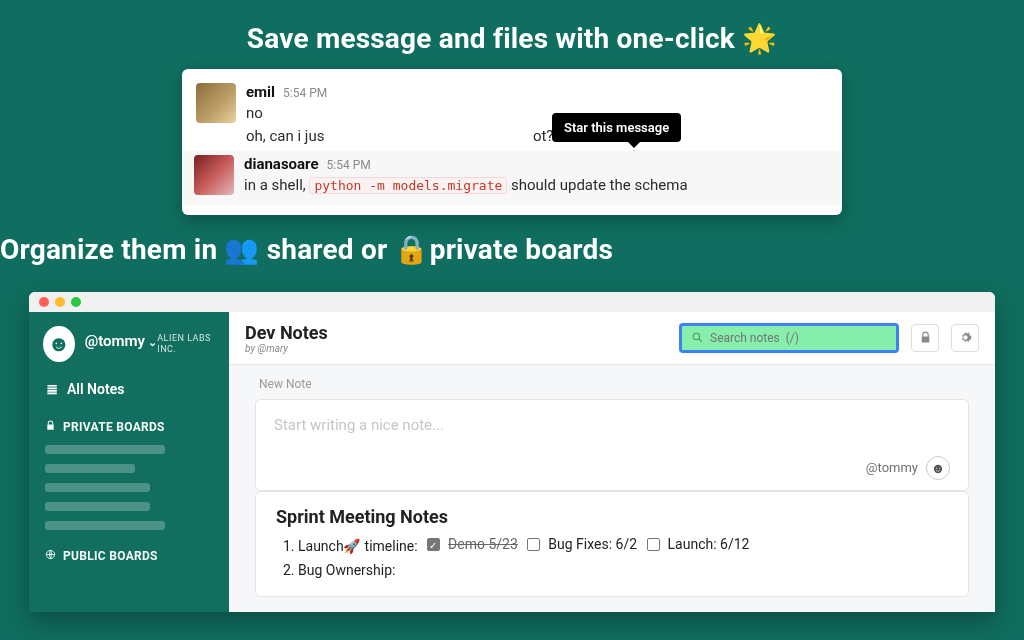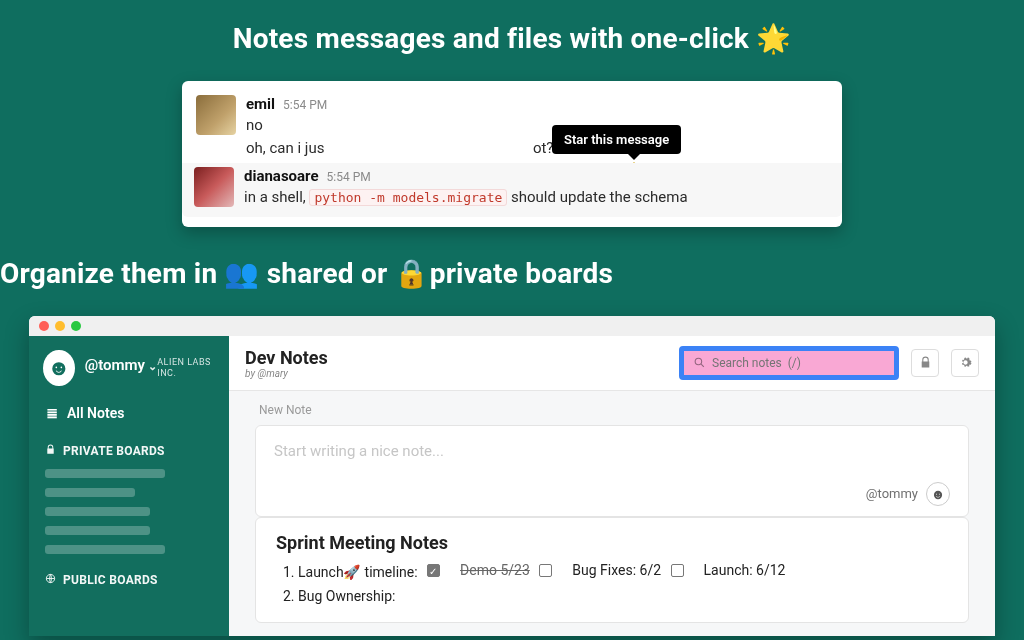--- a/index.html
+++ b/index.html
@@ -1,20 +1,20 @@
 <!DOCTYPE html>
 <html><head>
 <meta charset="utf-8">
 <style>
 *{margin:0;padding:0;box-sizing:border-box;font-family:-apple-system,BlinkMacSystemFont,"Segoe UI",Roboto,Helvetica,Arial,sans-serif}
 body{background:#0f6e5f;width:1024px;height:640px;overflow:hidden;position:relative}
 .hero1{color:#fff;font-size:28px;font-weight:700;text-align:center;padding-top:22px;padding-bottom:14px;letter-spacing:.2px}
 .hero2{color:#fff;font-size:28px;font-weight:700;text-align:left;padding-top:18px;padding-bottom:26px;letter-spacing:.2px}
 .star-emoji{display:inline-block}
-.chat-card{background:#fff;width:660px;margin:12px auto;border-radius:6px;box-shadow:0 6px 16px rgba(0,0,0,.25);padding:10px 16px 10px 12px;position:relative}
+.chat-card{background:#fff;width:660px;margin:0 auto;border-radius:6px;box-shadow:0 6px 16px rgba(0,0,0,.25);padding:10px 16px 10px 12px;position:relative}
 .msg{display:flex;gap:10px;padding:4px 2px;position:relative}
 .msg.hl{background:#f7f7f7;margin:0 -16px 0 -12px;padding:4px 16px 8px 12px;border-radius:0 0 6px 6px}
 .avatar{width:40px;height:40px;border-radius:4px;flex:0 0 40px;background:#bbb}
 .av1{background:linear-gradient(135deg,#8a6d3b 0%,#c0a16b 60%,#e6d3a3 100%)}
 .av2{background:linear-gradient(135deg,#7a1f1f 0%,#c85a5a 50%,#e3b8b8 100%)}
 .msg-body{flex:1;min-width:0}
 .msg-head{display:flex;align-items:baseline;gap:8px;margin-bottom:1px}
 .msg-user{font-weight:700;color:#111;font-size:15px}
 .msg-time{color:#8a8a8a;font-size:12px}
 .msg-text{color:#2b2b2b;font-size:15px;line-height:1.5}
@@ -39,45 +39,45 @@
 .sb-item .iico{width:14px;display:inline-flex;justify-content:center}
 .sb-section{padding:14px 16px 6px;font-size:12px;font-weight:700;letter-spacing:.3px;display:flex;align-items:center;gap:7px;opacity:.95}
 .sb-ph{height:9px;background:rgba(255,255,255,.25);margin:5px 16px;border-radius:3px}
 .sb-ph.w1{width:120px}.sb-ph.w2{width:90px}.sb-ph.w3{width:105px}
 .main{flex:1;background:#f6f7f8;display:flex;flex-direction:column}
 .main-head{background:#fff;border-bottom:1px solid #e6e6e6;padding:10px 16px;display:flex;align-items:center;gap:12px}
 .mh-title-col{display:flex;flex-direction:column}
 .mh-title{font-size:18px;font-weight:700;color:#222}
 .mh-by{font-size:10px;color:#888;font-style:italic}
 .mh-spacer{flex:1}
-.search-wrap{display:flex;align-items:center;background:#f9a8d4;border:5px solid #3b82f6;border-radius:4px;padding:5px 9px;width:220px;gap:6px}
+.search-wrap{display:flex;align-items:center;background:#86efac;border:3px solid #3b82f6;border-radius:4px;padding:5px 9px;width:220px;gap:6px}
 .search-wrap svg{width:13px;height:13px;opacity:.4}
 .search-input{border:none;outline:none;font-size:12px;color:#666;flex:1;background:transparent}
 .icon-btn{width:28px;height:28px;border:1px solid #ddd;border-radius:4px;background:#fff;display:flex;align-items:center;justify-content:center;color:#888;cursor:pointer}
 .icon-btn svg{width:13px;height:13px}
 .section-label{font-size:12px;color:#9a9a9a;padding:12px 30px 8px}
 .note-compose{background:#fff;border:1px solid #e4e4e4;border-radius:6px;margin:0 26px;padding:16px 18px 10px;display:flex;flex-direction:column;min-height:92px}
 .compose-ph{color:#c6c6c6;font-size:15px;flex:1}
 .compose-foot{display:flex;justify-content:flex-end;align-items:center;gap:8px;color:#707070;font-size:13px}
 .mini-avatar{width:24px;height:24px;border-radius:50%;border:1px solid #ccc;background:#fff;display:flex;align-items:center;justify-content:center;font-size:14px;color:#555}
 .note-card{background:#fff;border:1px solid #e4e4e4;border-radius:6px;margin:0 26px;padding:14px 20px}
 .note-title{font-size:18px;font-weight:700;color:#222;margin-bottom:6px}
 .note-ol{list-style:decimal;padding-left:22px;font-size:14px;color:#222;line-height:1.7}
-.chip{display:inline-flex;align-items:center;gap:20px;margin-left:6px}
+.chip{display:inline-flex;align-items:center;gap:8px;margin-left:6px}
 .chk{width:13px;height:13px;border:1.5px solid #777;border-radius:2px;display:inline-block;position:relative}
 .chk.done{background:#777}
 .chk.done:after{content:"✓";color:#fff;font-size:10px;position:absolute;left:1px;top:-2px}
 .strike{text-decoration:line-through;color:#666}
 .chev{font-size:11px;margin-left:3px;opacity:.9}
 </style>
 </head>
 <body>
 
 <div class="hero1">
-  <span>Notes messages and files with one-click </span><span class="star-emoji">🌟</span>
+  <span>Save message and files with one-click </span><span class="star-emoji">🌟</span>
 </div>
 
 <div class="chat-card">
   <div class="msg">
     <div class="avatar av1"></div>
     <div class="msg-body">
       <div class="msg-head">
         <span class="msg-user">emil</span>
         <span class="msg-time">5:54 PM</span>
       </div>

